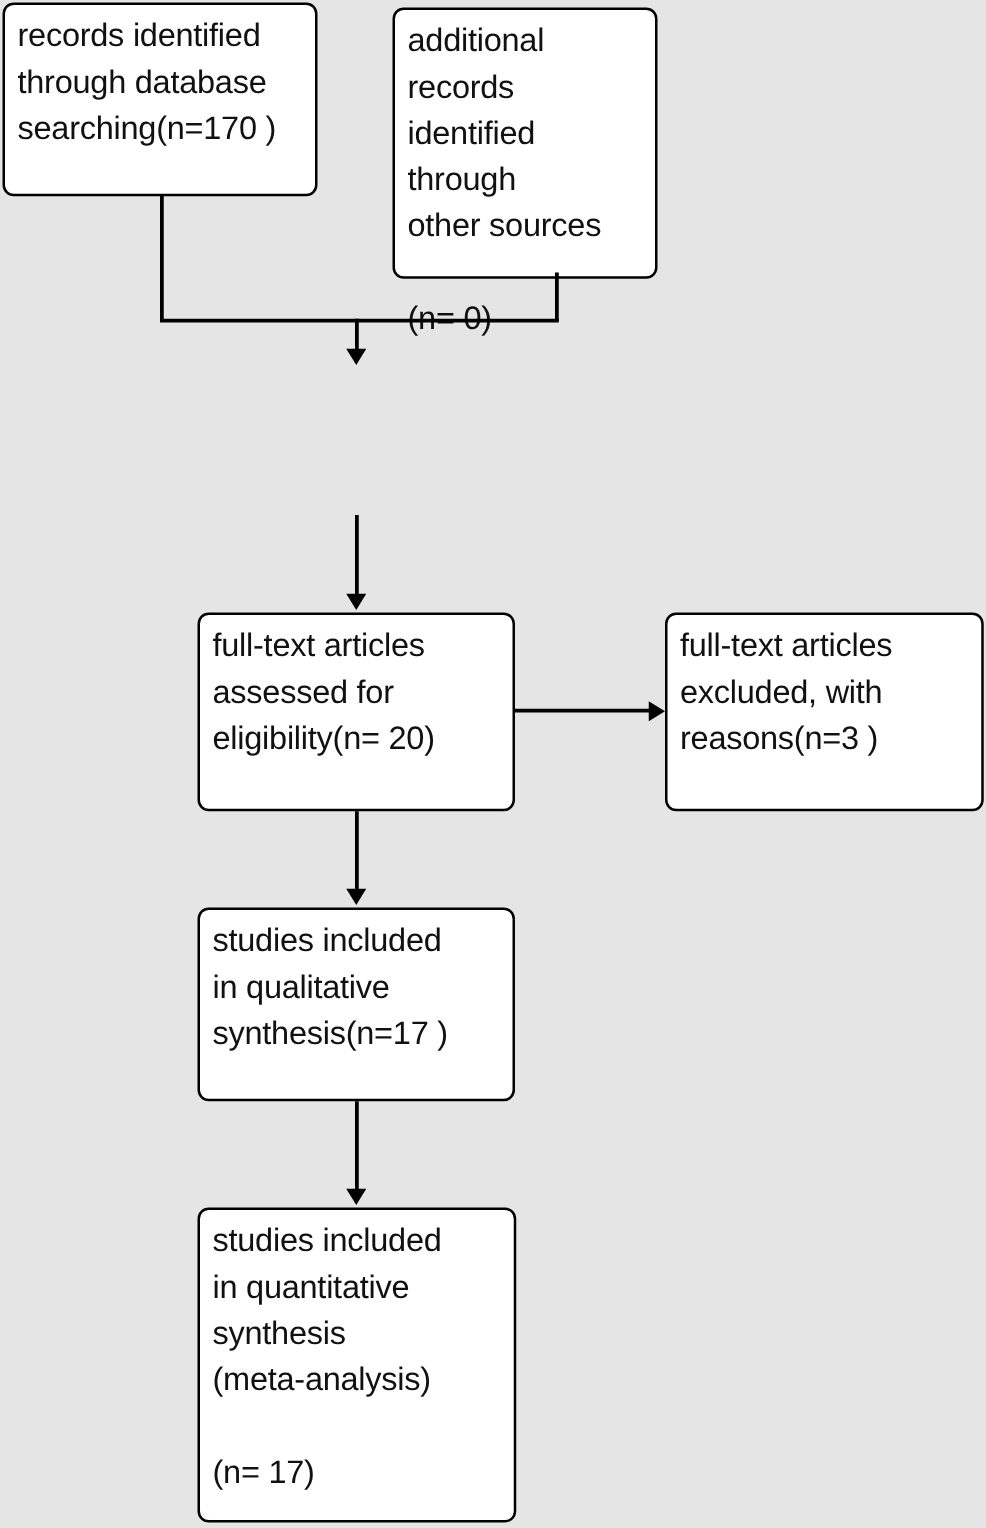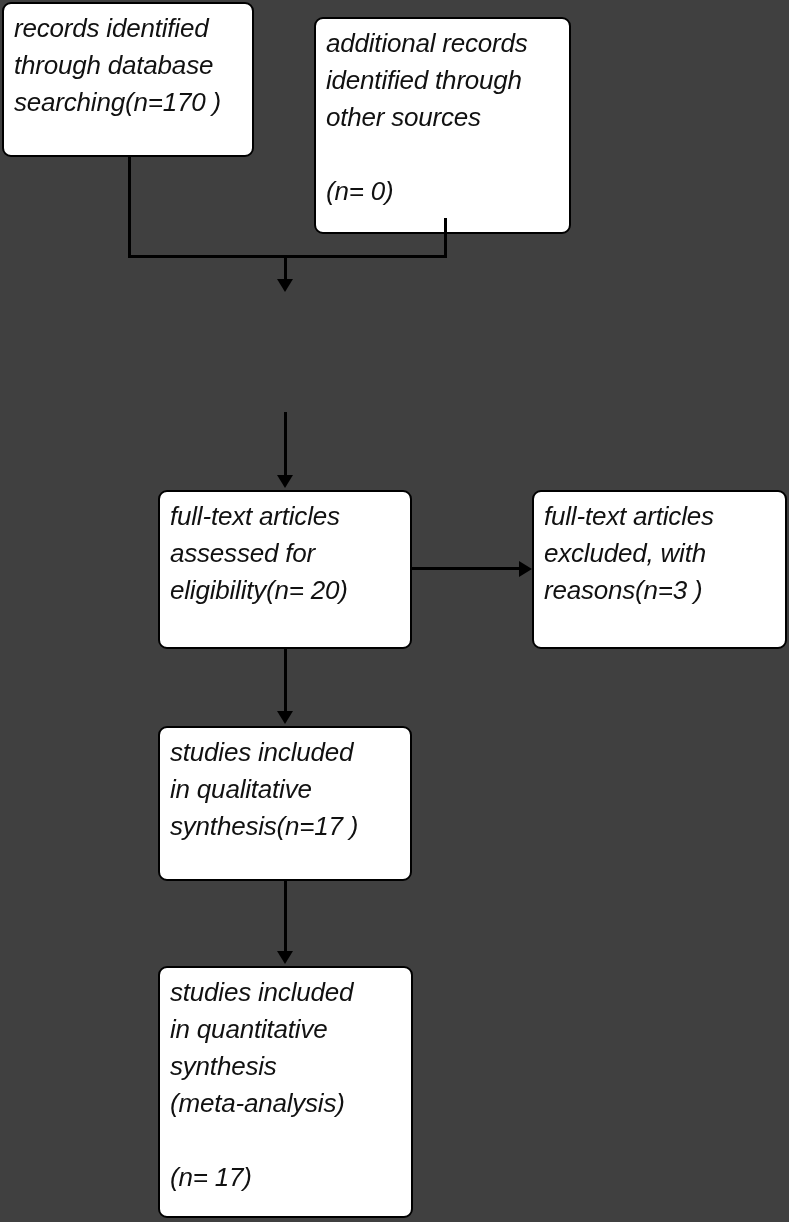--- a/index.html
+++ b/index.html
@@ -4,24 +4,23 @@
 <style>
   html, body {
     margin: 0;
     padding: 0;
     background: #ffffff;
   }
   #canvas {
     position: relative;
     width: 789px;
     height: 1222px;
-    background: #404040;
+    background: #e5e5e5;
     font-family: "Liberation Sans", sans-serif;
     overflow: hidden;
-    font-style: italic;
   }
   .node {
     position: absolute;
     box-sizing: border-box;
     border: 2px solid #000000;
     border-radius: 9px;
     background: #ffffff;
   }
   .node .node-text {
     position: absolute;
@@ -66,21 +65,21 @@
 <body>
 
 <div id="canvas">
 
   <div class="node" style="left:2px; top:2px; width:252px; height:155px;">
     <div class="node-text">records identified
 through database
 searching(n=170 )</div>
   </div>
 
-  <div class="node" style="left:314px; top:17px; width:257px; height:217px;">
+  <div class="node" style="left:314px; top:6px; width:212px; height:217px;">
     <div class="node-text">additional records
 identified through
 other sources
 
 (n= 0)</div>
   </div>
 
   <div class="vline" style="left:128px; top:156px; height:101px;"></div>
   <div class="vline" style="left:444px; top:218px; height:39px;"></div>
   <div class="hline" style="left:128px; top:255px; width:319px;"></div>

